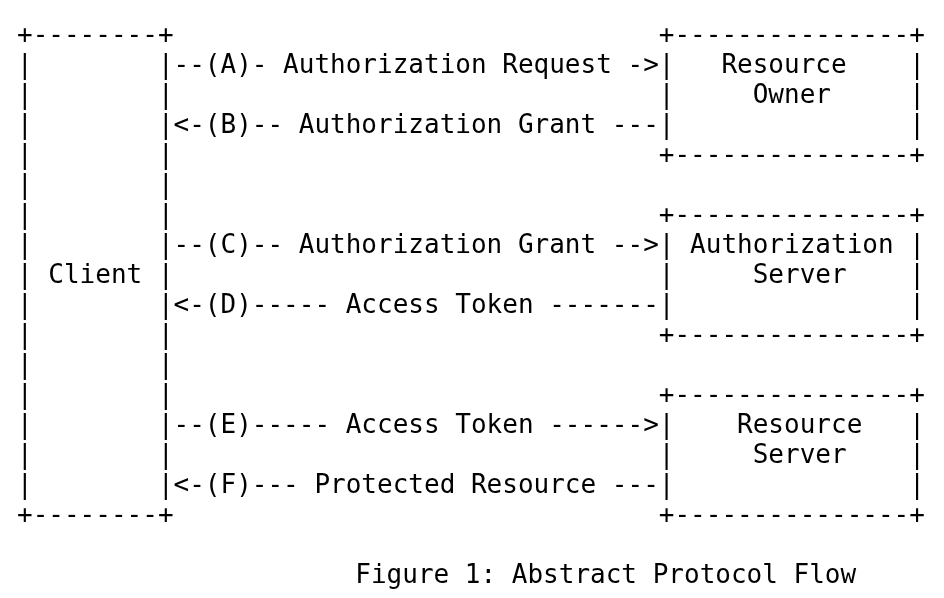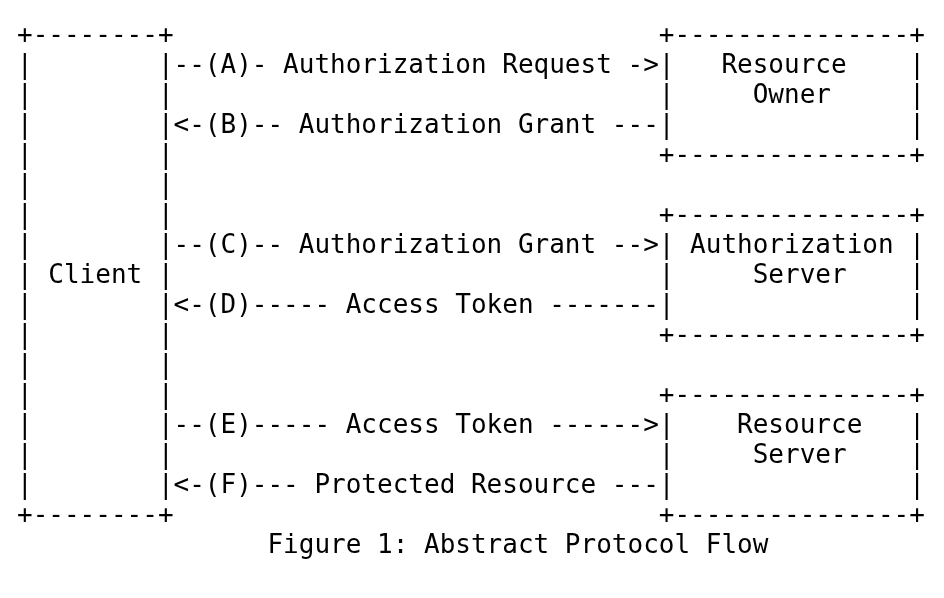--- a/index.html
+++ b/index.html
@@ -18,21 +18,23 @@
   }
   pre.ascii {
     margin: 0;
     font-family: "DejaVu Sans Mono", "Liberation Mono", monospace;
     font-size: 26px;
     line-height: 30px;
     white-space: pre;
     color: #000000;
   }
   pre.caption {
+    margin-top: 30px;      
     padding-left: 16ch;    
+    text-align: center;
   }
 </style>
 </head>
 <body>
 
 <div class="canvas">
   <pre class="ascii">+--------+                               +---------------+
 |        |--(A)- Authorization Request -&gt;|   Resource    |
 |        |                               |     Owner     |
 |        |&lt;-(B)-- Authorization Grant ---|               |

